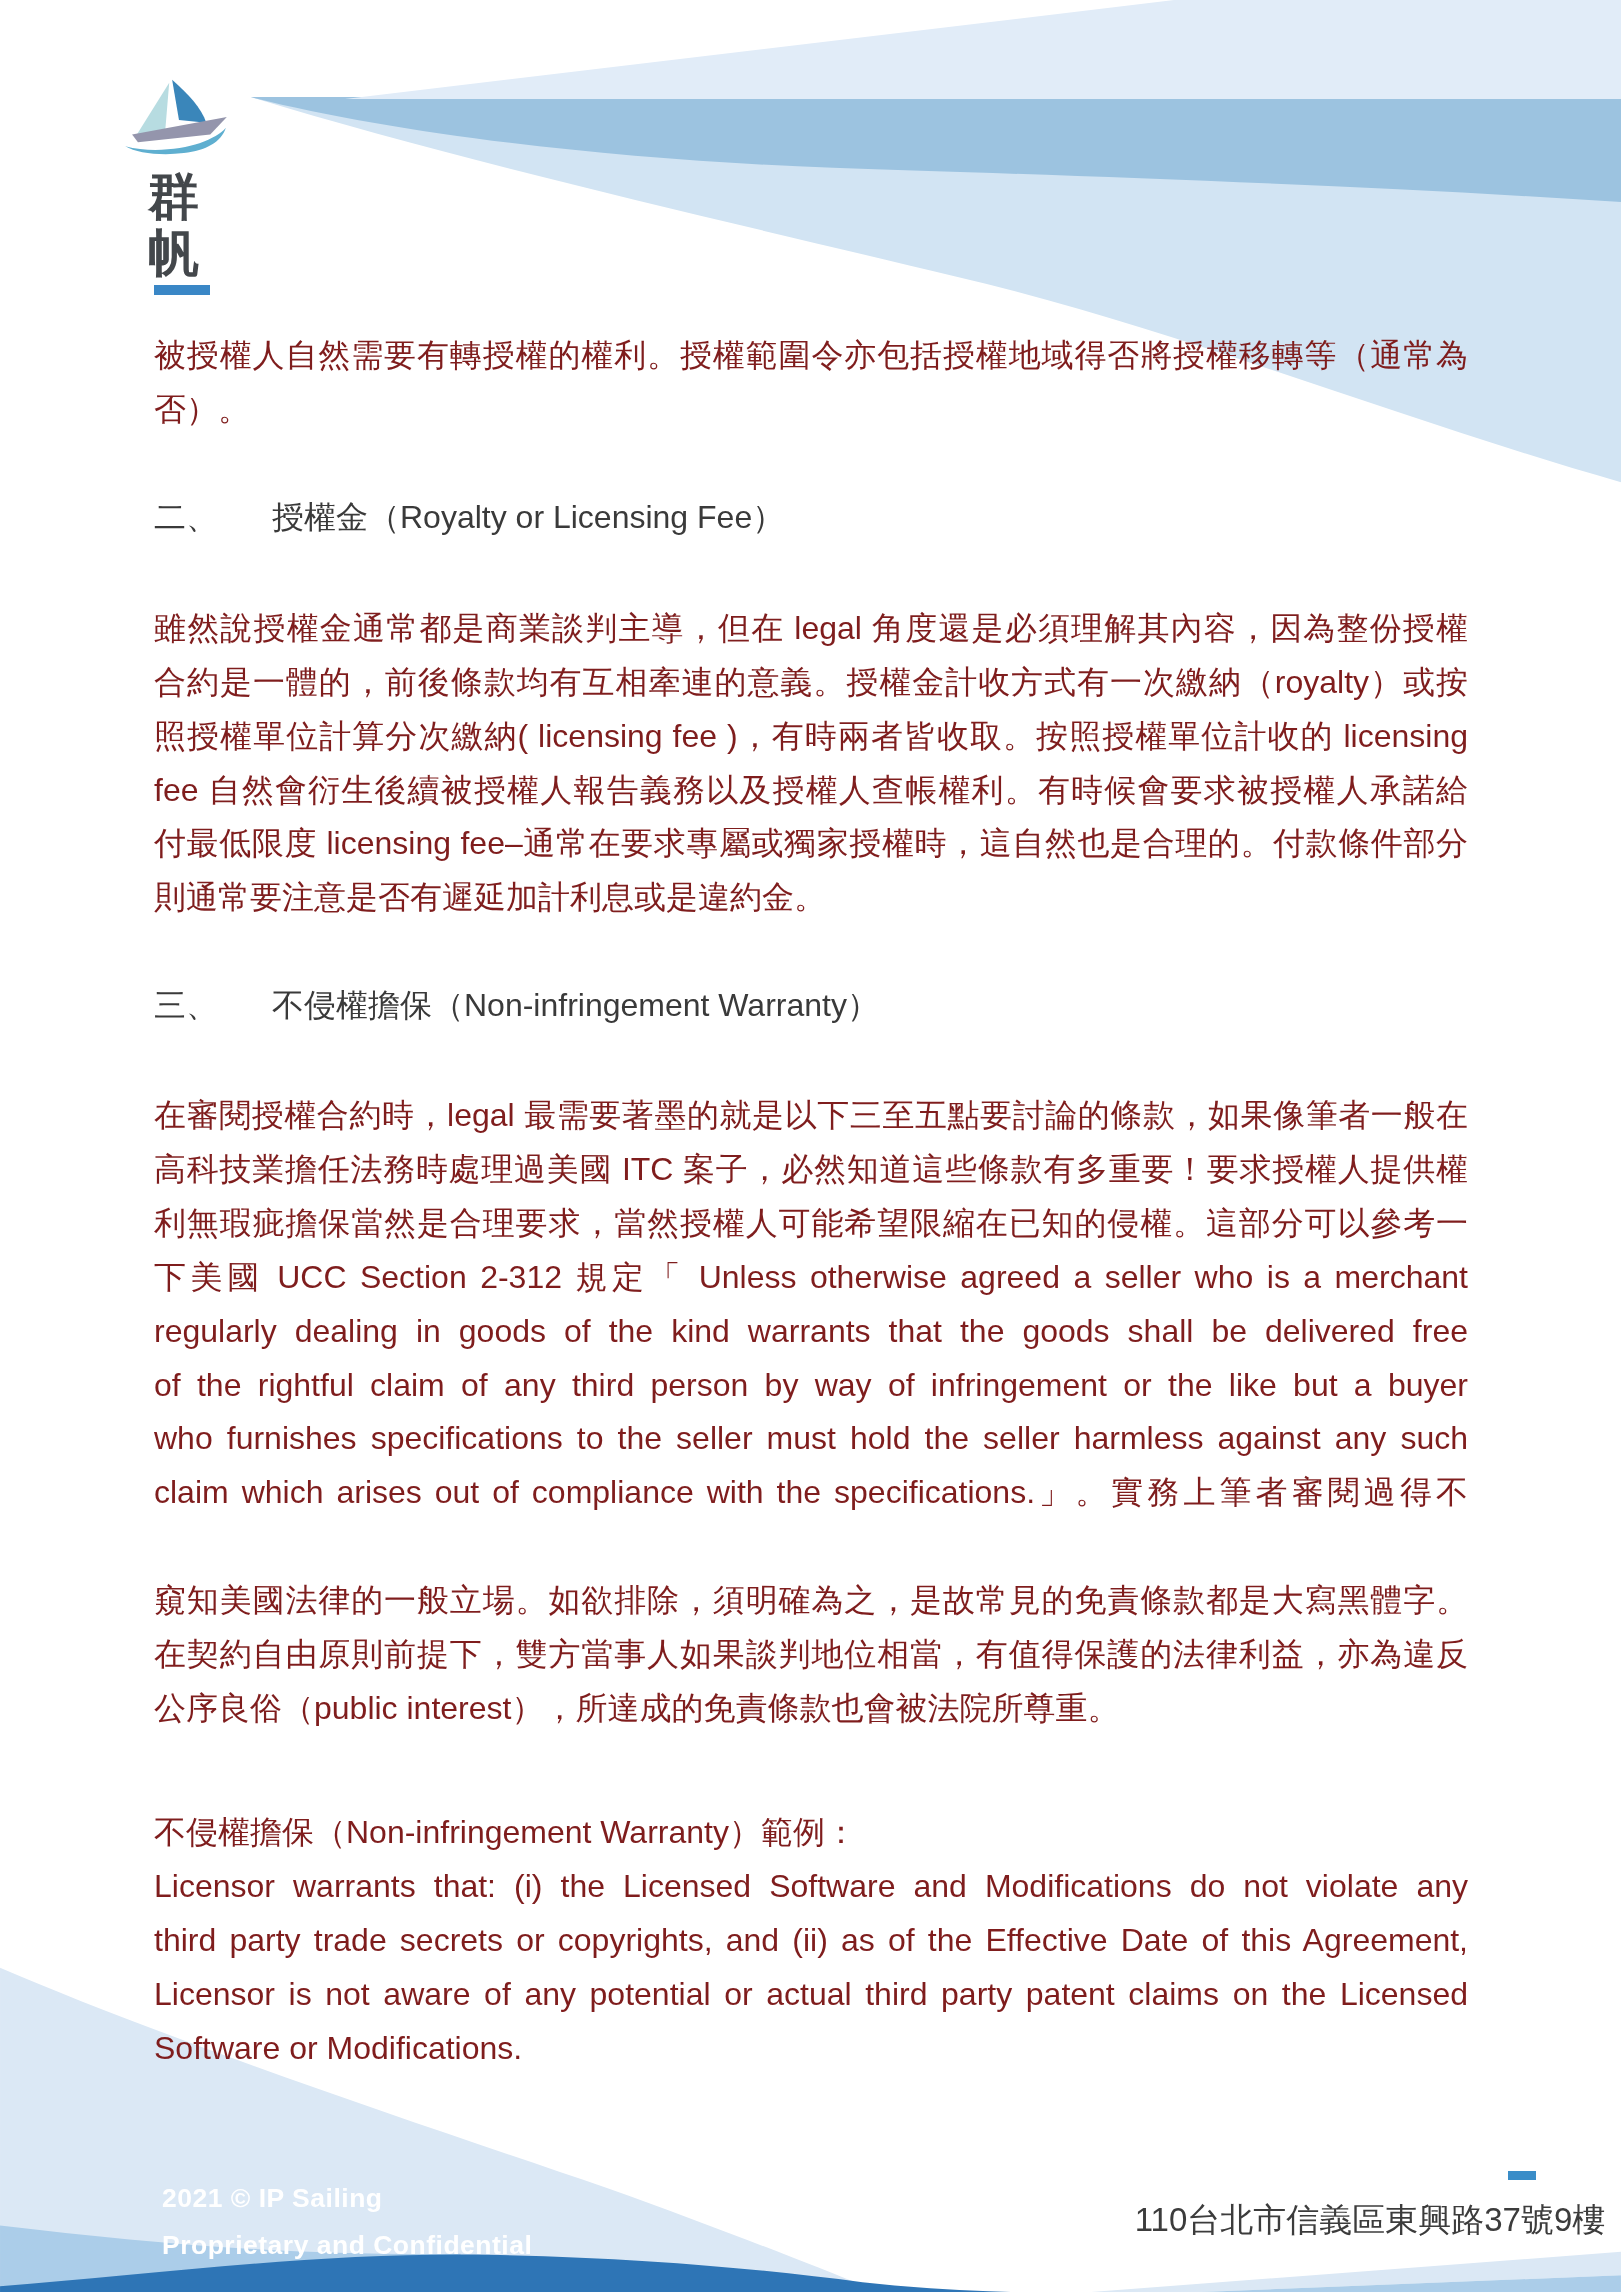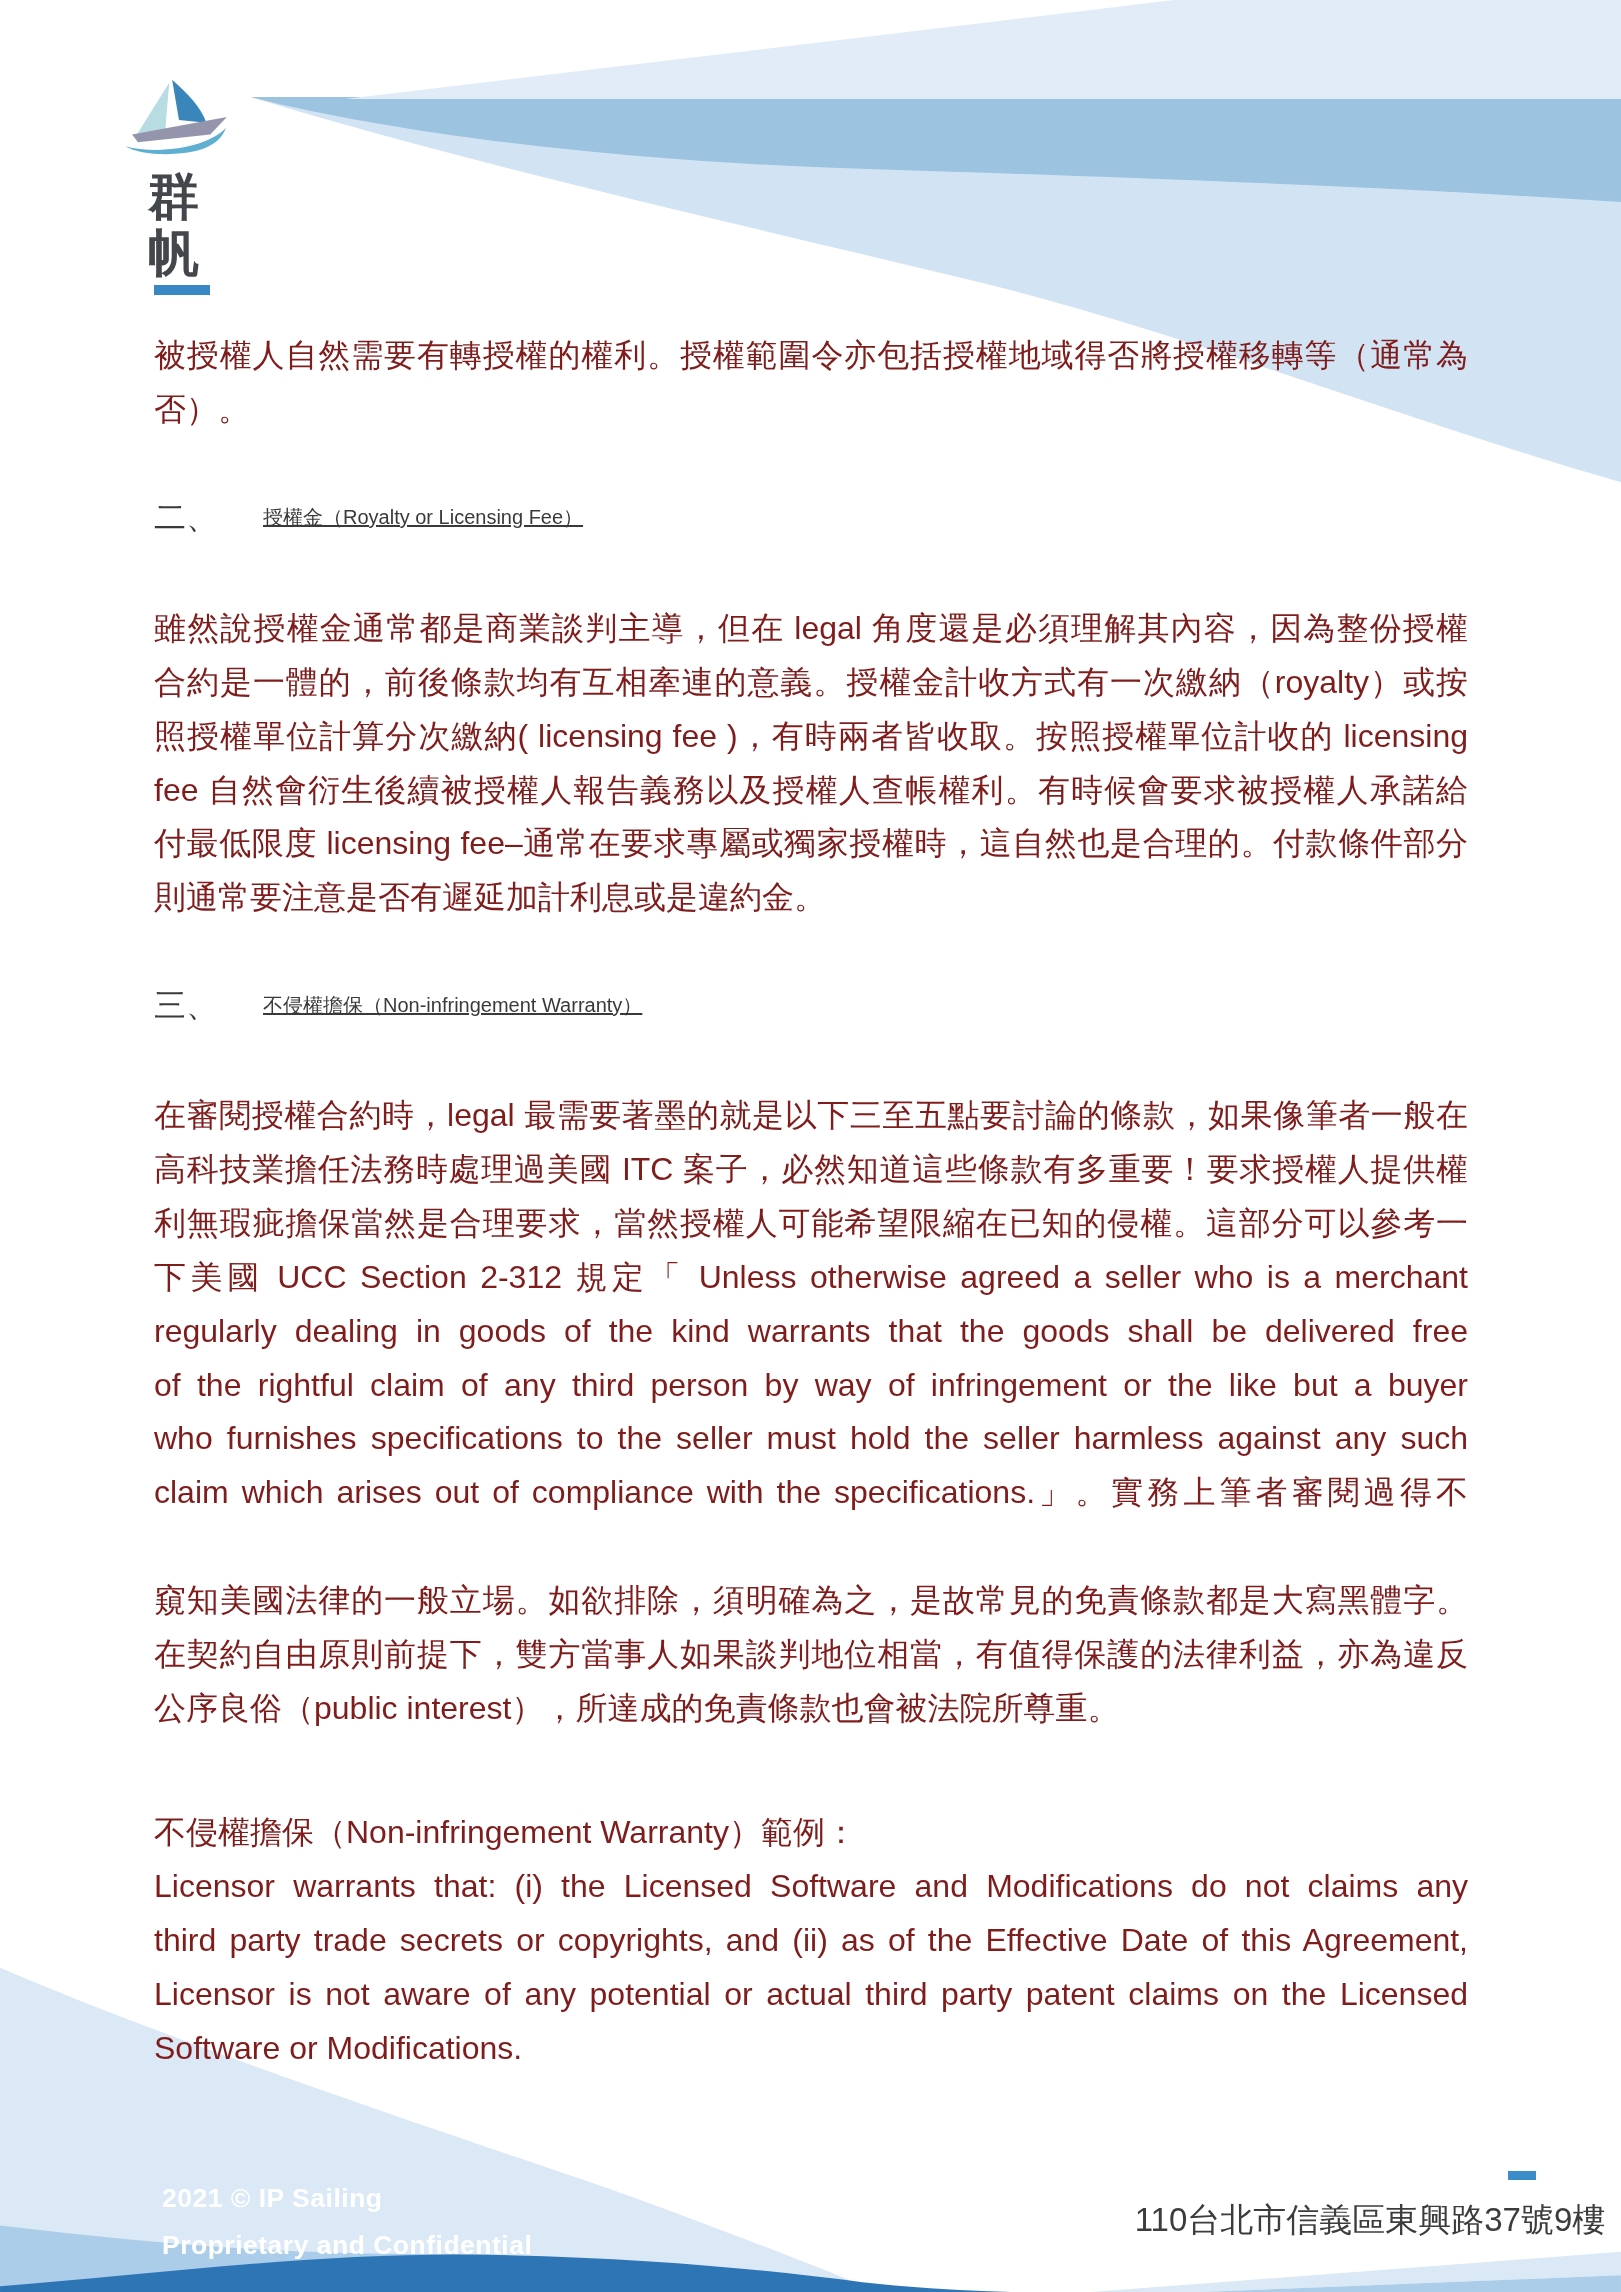--- a/index.html
+++ b/index.html
@@ -27,21 +27,21 @@
     background:#3a87c6;
   }
   
   .ln{
     position:absolute;left:154px;width:1314px;height:54px;
     font-size:32px;line-height:54px;color:#7f1d1d;
     overflow:hidden;white-space:nowrap;
   }
   .j{white-space:normal;text-align:justify;text-align-last:justify;text-justify:inter-character;}
   .h-num{position:absolute;left:154px;font-size:32px;line-height:54px;color:#3a3a3a;}
-  .h-txt{position:absolute;left:263px;font-size:20px;line-height:54px;color:#3a3a3a;text-decoration:underline;}
+  .h-txt{position:absolute;left:272px;font-size:32px;line-height:54px;color:#3a3a3a;}
   
   .footer-left{
     position:absolute;left:162px;color:#ffffff;
     font-size:26.5px;line-height:33px;font-weight:bold;letter-spacing:0.5px;
   }
   .fl-1{top:2182px;}
   .fl-2{top:2229px;}
   .address-block{
     position:absolute;right:15.7px;top:2198px;
     text-align:left;font-size:33px;line-height:44px;color:#3c3c3c;
@@ -104,21 +104,21 @@
   <div class="ln j" style="top:1250px">下美國 UCC Section 2-312 規定「 Unless otherwise agreed a seller who is a merchant</div>
   <div class="ln j" style="top:1304px">regularly dealing in goods of the kind warrants that the goods shall be delivered free</div>
   <div class="ln j" style="top:1358px">of the rightful claim of any third person by way of infringement or the like but a buyer</div>
   <div class="ln j" style="top:1411px">who furnishes specifications to the seller must hold the seller harmless against any such</div>
   <div class="ln j" style="top:1465px">claim which arises out of compliance with the specifications.」。實務上筆者審閱過得不</div>
   <div class="ln j" style="top:1573px">窺知美國法律的一般立場。如欲排除，須明確為之，是故常見的免責條款都是大寫黑體字。</div>
   <div class="ln j" style="top:1627px">在契約自由原則前提下，雙方當事人如果談判地位相當，有值得保護的法律利益，亦為違反</div>
   <div class="ln" style="top:1681px">公序良俗（public interest），所達成的免責條款也會被法院所尊重。</div>
 
   <div class="ln" style="top:1805px">不侵權擔保（Non-infringement Warranty）範例：</div>
-  <div class="ln j" style="top:1859px">Licensor warrants that: (i) the Licensed Software and Modifications do not claims any</div>
+  <div class="ln j" style="top:1859px">Licensor warrants that: (i) the Licensed Software and Modifications do not violate any</div>
   <div class="ln j" style="top:1913px">third party trade secrets or copyrights, and (ii) as of the Effective Date of this Agreement,</div>
   <div class="ln j" style="top:1967px">Licensor is not aware of any potential or actual third party patent claims on the Licensed</div>
   <div class="ln" style="top:2021px">Software or Modifications.</div>
 
   <div class="footer-left fl-1">2021 © IP Sailing</div>
   <div class="footer-left fl-2">Proprietary and Confidential</div>
 
   <div class="address-dash"></div>
   <div class="address-block">
     <div>110台北市信義區東興路37號9樓</div>

